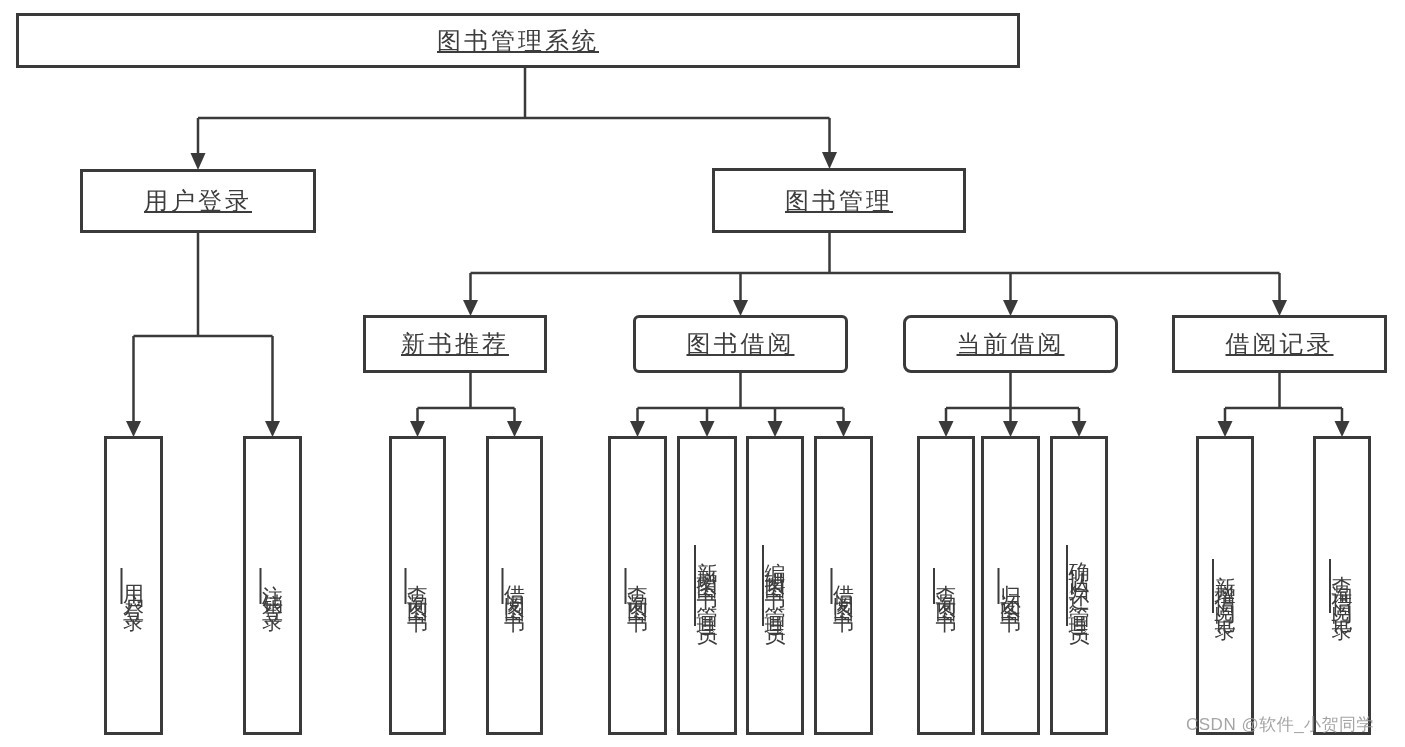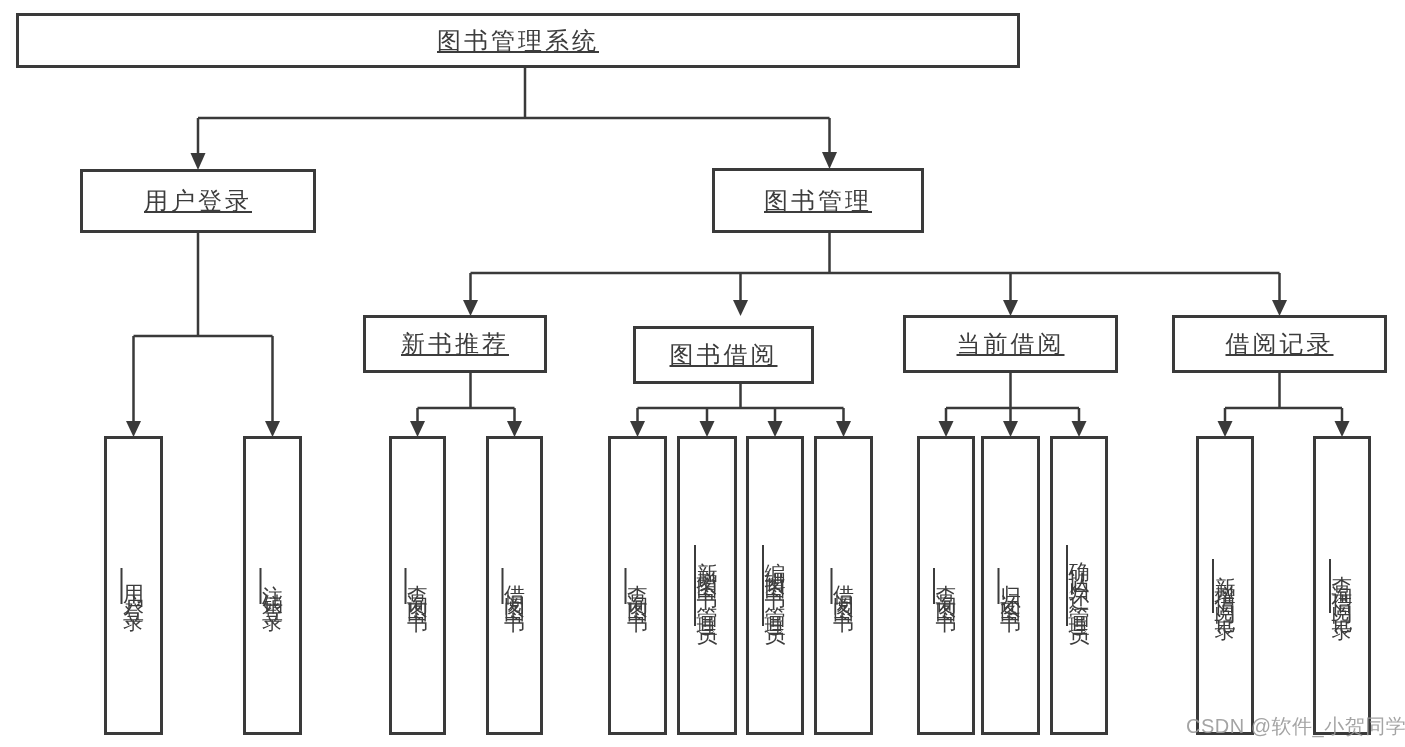--- a/index.html
+++ b/index.html
@@ -50,44 +50,44 @@
     writing-mode: vertical-rl;
     text-orientation: mixed;
     font-size: 21px;
     letter-spacing: 9px;
     top: 436px;
     height: 299px;
   }
   
   #n-root      { left: 16px;  top: 13px;  width: 1004px; height: 55px; }
   #n-user-login{ left: 80px;  top: 169px; width: 236px;  height: 64px; }
-  #n-book-mgmt { left: 712px; top: 168px; width: 212px;  height: 65px; }
+  #n-book-mgmt { left: 712px; top: 168px; width: 254px;  height: 65px; }
   #n-new-rec   { left: 363px; top: 315px; width: 184px;  height: 58px; }
-  #n-borrow    { left: 633px; top: 326px; width: 181px;  height: 58px; }
-  #n-current   { left: 903px; top: 315px; width: 215px;  height: 58px; }
+  #n-borrow    { left: 633px; top: 315px; width: 215px;  height: 58px; border-radius: 6px; }
+  #n-current   { left: 903px; top: 315px; width: 215px;  height: 58px; border-radius: 8px; }
   #n-records   { left: 1172px;top: 315px; width: 215px;  height: 58px; }
   
   #n-login     { left: 104px;  width: 59px; }
   #n-logout    { left: 243px;  width: 59px; }
   #n-rec-query { left: 389px;  width: 57px; }
   #n-rec-borrow{ left: 486px;  width: 57px; }
   #n-b-query   { left: 608px;  width: 59px; }
   #n-b-add     { left: 677px;  width: 60px; }
   #n-b-edit    { left: 746px;  width: 58px; }
   #n-b-borrow  { left: 814px;  width: 59px; }
   #n-c-query   { left: 917px;  width: 58px; }
   #n-c-return  { left: 981px;  width: 59px; }
   #n-c-confirm { left: 1050px; width: 58px; }
   #n-r-add     { left: 1196px; width: 58px; }
   #n-r-query   { left: 1313px; width: 58px; }
   .watermark {
     position: absolute;
     left: 1186px;
     top: 713px;
-    font-size: 20px;
+    font-size: 17px;
     letter-spacing: 0.5px;
     color: #9b9b9b;
     opacity: 0.9;
     z-index: 5;
     white-space: nowrap;
   }
 </style>
 </head>
 <body>
 

